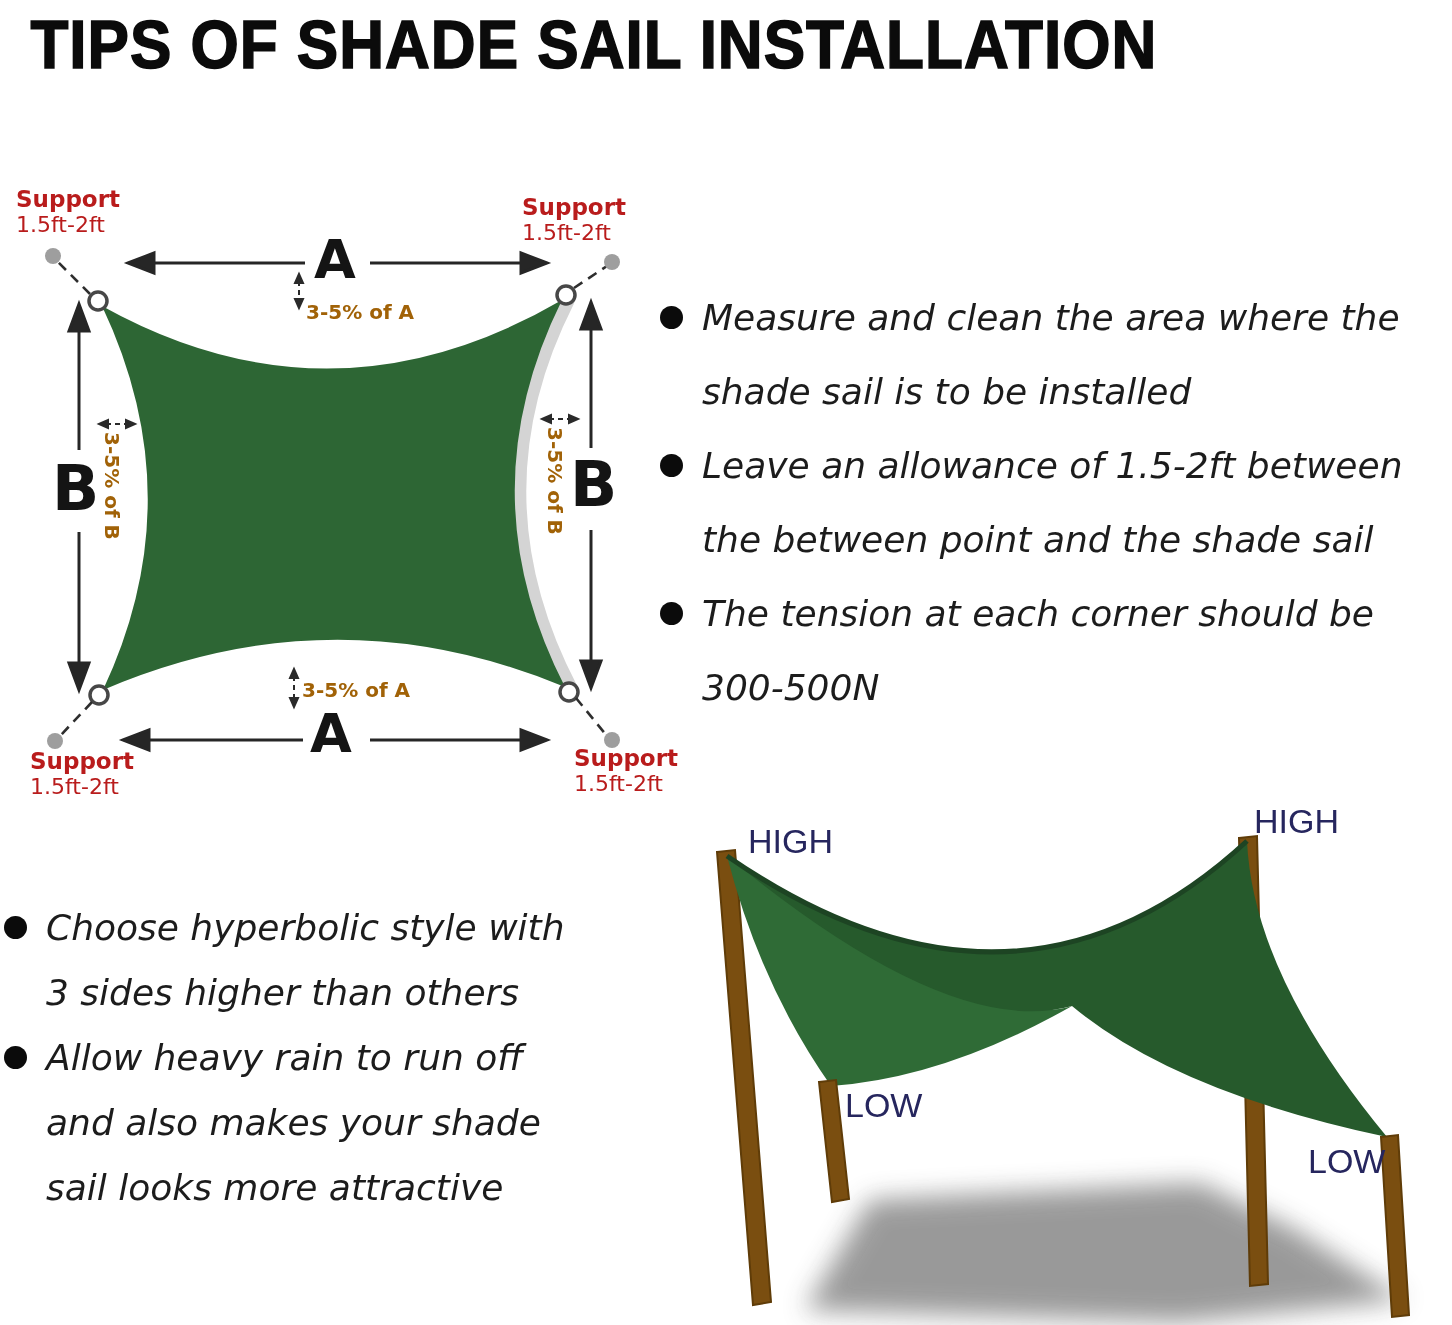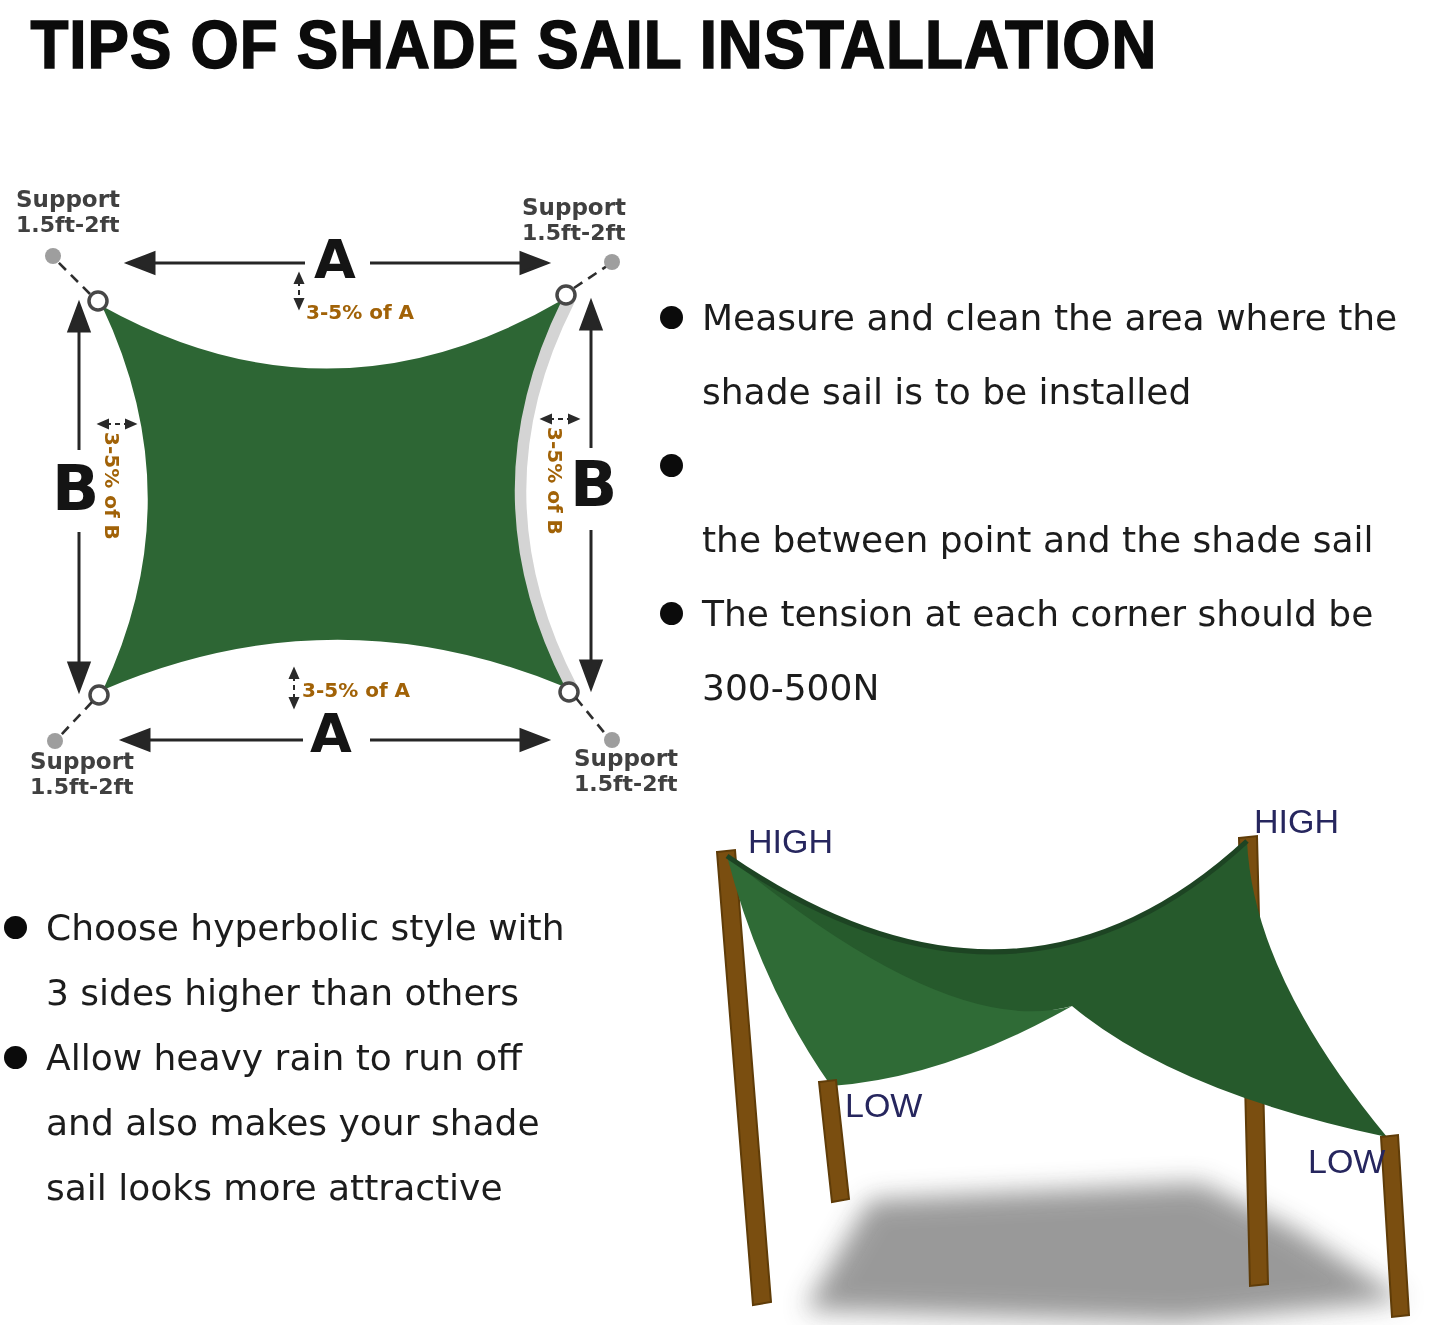--- a/index.html
+++ b/index.html
@@ -10,28 +10,28 @@
   }
   
   .title-wrap{position:absolute;left:0;top:0;width:1188px;display:flex;justify-content:center;}
   .title{
     font-family:"Liberation Sans",sans-serif;font-weight:700;font-size:64px;
     letter-spacing:1px;color:#0b0b0b;transform:scale(0.97,1.08);transform-origin:center top;
     margin-top:4px;white-space:nowrap;-webkit-text-stroke:1.5px #0b0b0b;
   }
   
   .abs{position:absolute;white-space:nowrap;}
-  .support{font-size:23px;font-weight:600;line-height:26px;color:#404040;}
-  .support .rng{font-weight:700;font-size:22px;}
+  .support{font-size:23px;font-weight:600;line-height:26px;color:#b91c1c;}
+  .support .rng{font-weight:400;font-size:22px;}
   .dimA{font-size:54px;font-weight:700;color:#141414;}
   .dimB{font-size:62px;font-weight:700;color:#141414;}
   .pct{font-size:20px;font-weight:600;color:#a16207;}
   .pct-vert{writing-mode:vertical-rl;}
   
-  .tips{position:absolute;}
+  .tips{position:absolute;font-style:italic;}
   .tips .line{position:relative;font-size:36px;color:#1c1c1c;white-space:nowrap;}
   .tips-right .line{height:74px;line-height:74px;}
   .tips-left  .line{height:65px;line-height:65px;}
   .tips .txt{margin-left:42px;}
   .tips .dot{
     position:absolute;left:0;top:50%;margin-top:-12px;width:23px;height:23px;
     border-radius:50%;background:#0b0b0b;
   }
   
   .hl-label{font-family:"Liberation Sans",sans-serif;font-size:34px;color:#26265e;}
@@ -142,20 +142,21 @@
   <div class="tips tips-right" style="left:660px;top:281px;width:792px">
     <div class="line">
       <span class="dot"></span>
       <span class="txt">Measure and clean the area where the</span>
     </div>
     <div class="line">
       <span class="txt">shade sail is to be installed</span>
     </div>
     <div class="line">
       <span class="dot"></span>
+      <span class="txt">Leave an allowance of 1.5-2ft between</span>
     </div>
     <div class="line">
       <span class="txt">the between point and the shade sail</span>
     </div>
     <div class="line">
       <span class="dot"></span>
       <span class="txt">The tension at each corner should be</span>
     </div>
     <div class="line">
       <span class="txt">300-500N</span>

